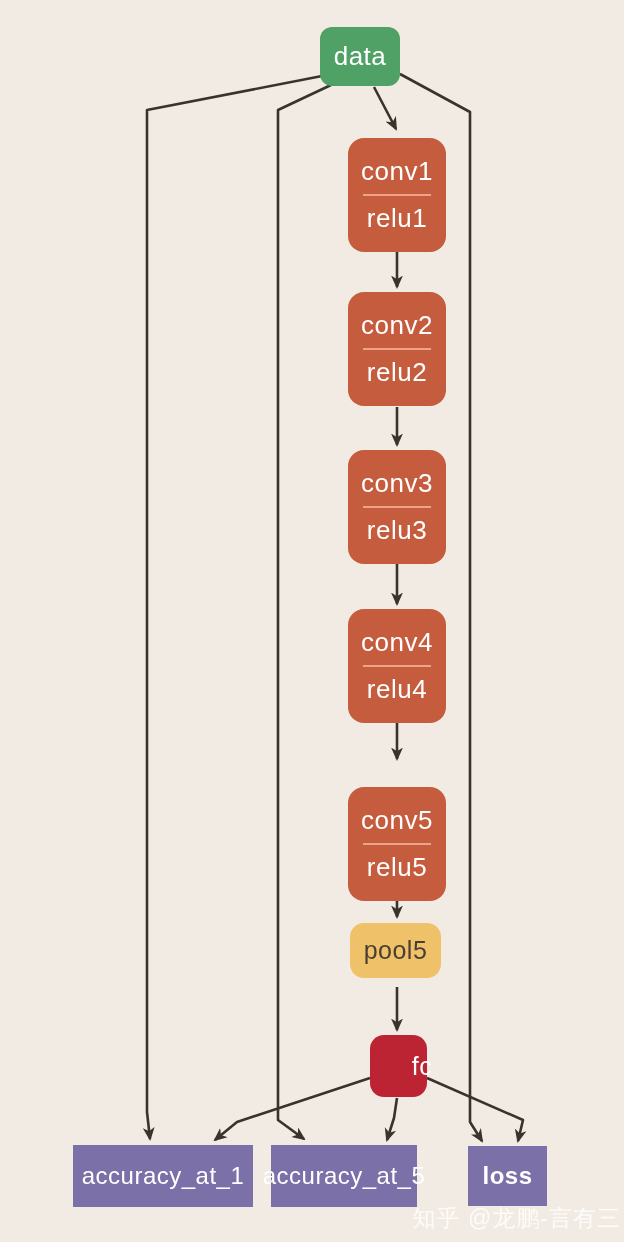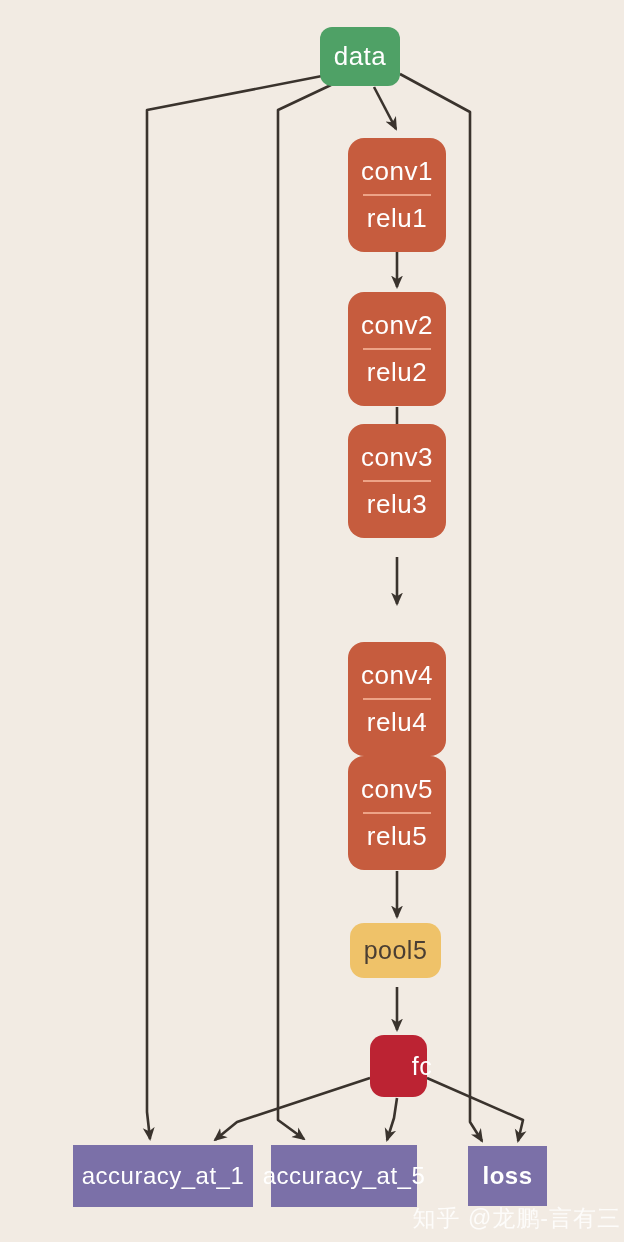--- a/index.html
+++ b/index.html
@@ -136,33 +136,33 @@
     <span class="conv-divider"></span>
     <span>relu1</span>
   </div>
 
   <div class="node node-conv" style="top:292px">
     <span>conv2</span>
     <span class="conv-divider"></span>
     <span>relu2</span>
   </div>
 
-  <div class="node node-conv" style="top:424px">
+  <div class="node node-conv" style="top:450px">
     <span>conv3</span>
     <span class="conv-divider"></span>
     <span>relu3</span>
   </div>
 
-  <div class="node node-conv" style="top:642px">
+  <div class="node node-conv" style="top:609px">
     <span>conv4</span>
     <span class="conv-divider"></span>
     <span>relu4</span>
   </div>
 
-  <div class="node node-conv" style="top:756px">
+  <div class="node node-conv" style="top:787px">
     <span>conv5</span>
     <span class="conv-divider"></span>
     <span>relu5</span>
   </div>
 
   <div class="node node-pool">
     <span>pool5</span>
   </div>
 
   <div class="node node-fc">

